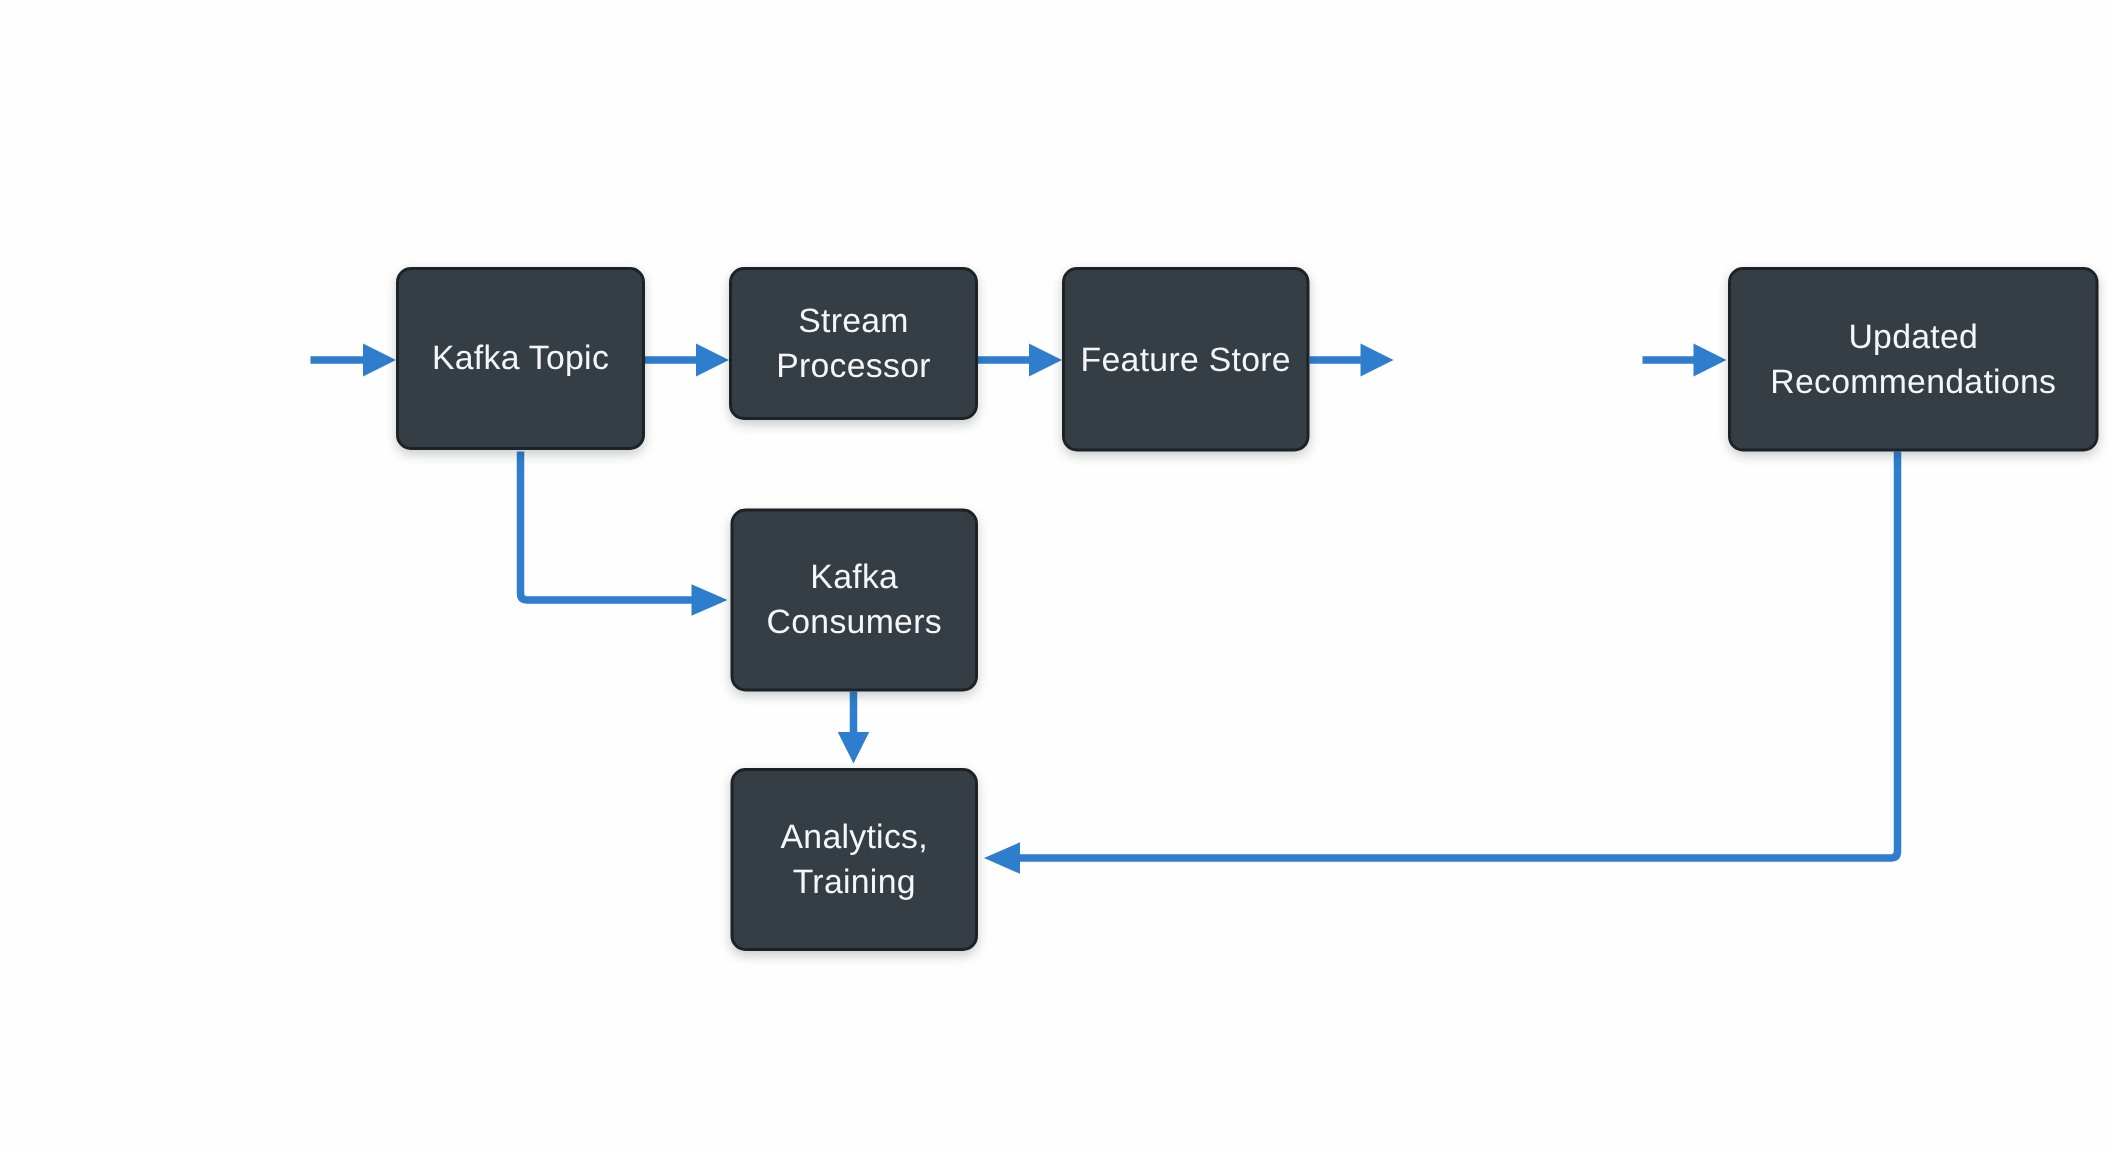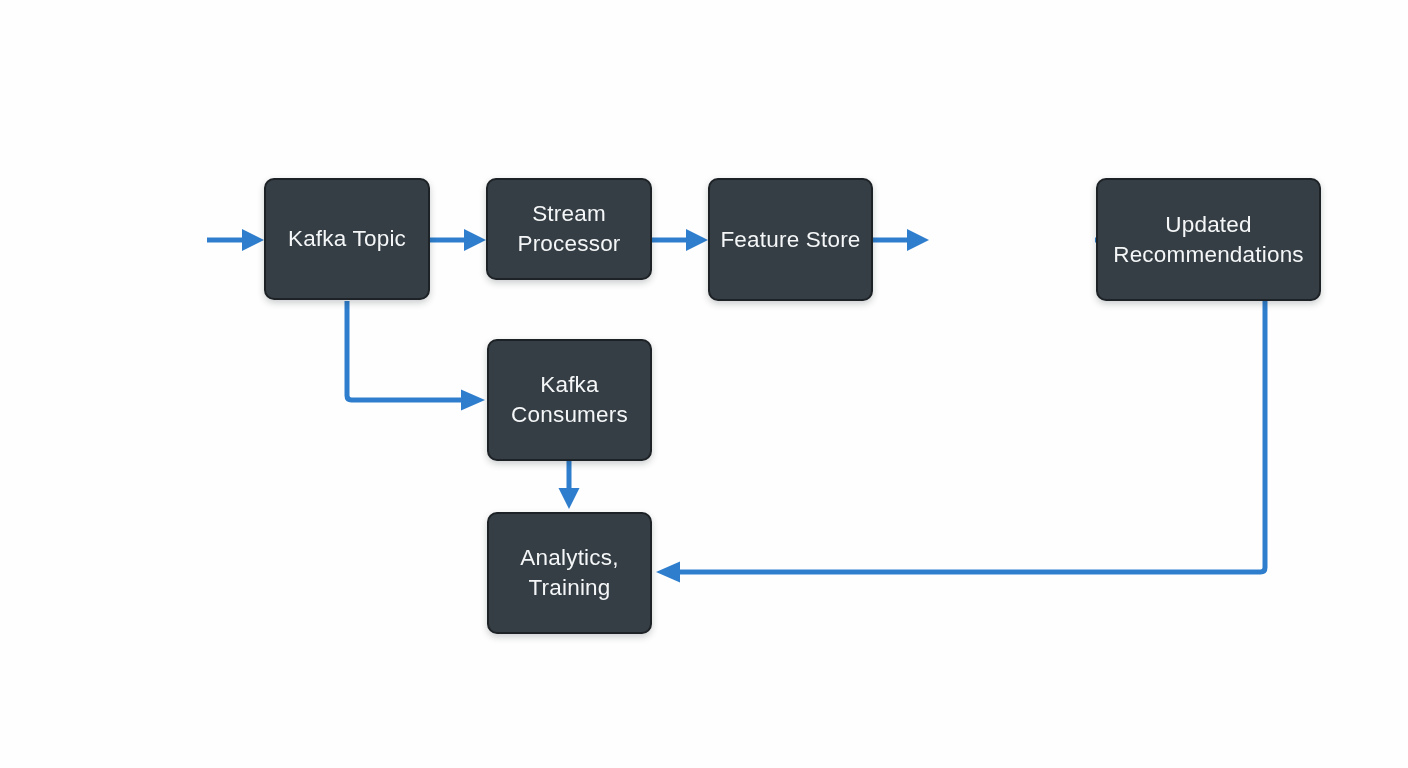--- a/index.html
+++ b/index.html
@@ -31,21 +31,21 @@
     font-size:22.5px;line-height:1.32;font-weight:400;
     padding:6px 10px;
     box-shadow:0 3px 7px rgba(25,32,38,.22);
     letter-spacing:.2px;
   }
   .n-user      {left:43px;  top:178px; width:164px; height:123px}
   .n-kafka     {left:264px; top:178px; width:166px; height:122px}
   .n-stream    {left:486px; top:178px; width:166px; height:102px}
   .n-feature   {left:708px; top:178px; width:165px; height:123px}
   .n-model     {left:930px; top:178px; width:165px; height:123px}
-  .n-updated   {left:1096px;top:178px; width:225px; height:123px}
+  .n-updated   {left:1152px;top:178px; width:247px; height:123px}
   .n-other     {left:487px; top:339px; width:165px; height:122px}
   .n-analytics {left:487px; top:512px; width:165px; height:122px}
 </style>
 </head>
 <body>
 
 <div class="canvas">
 
   <svg class="edges" viewBox="0 0 1408 768" xmlns="http://www.w3.org/2000/svg" aria-hidden="true">
 

